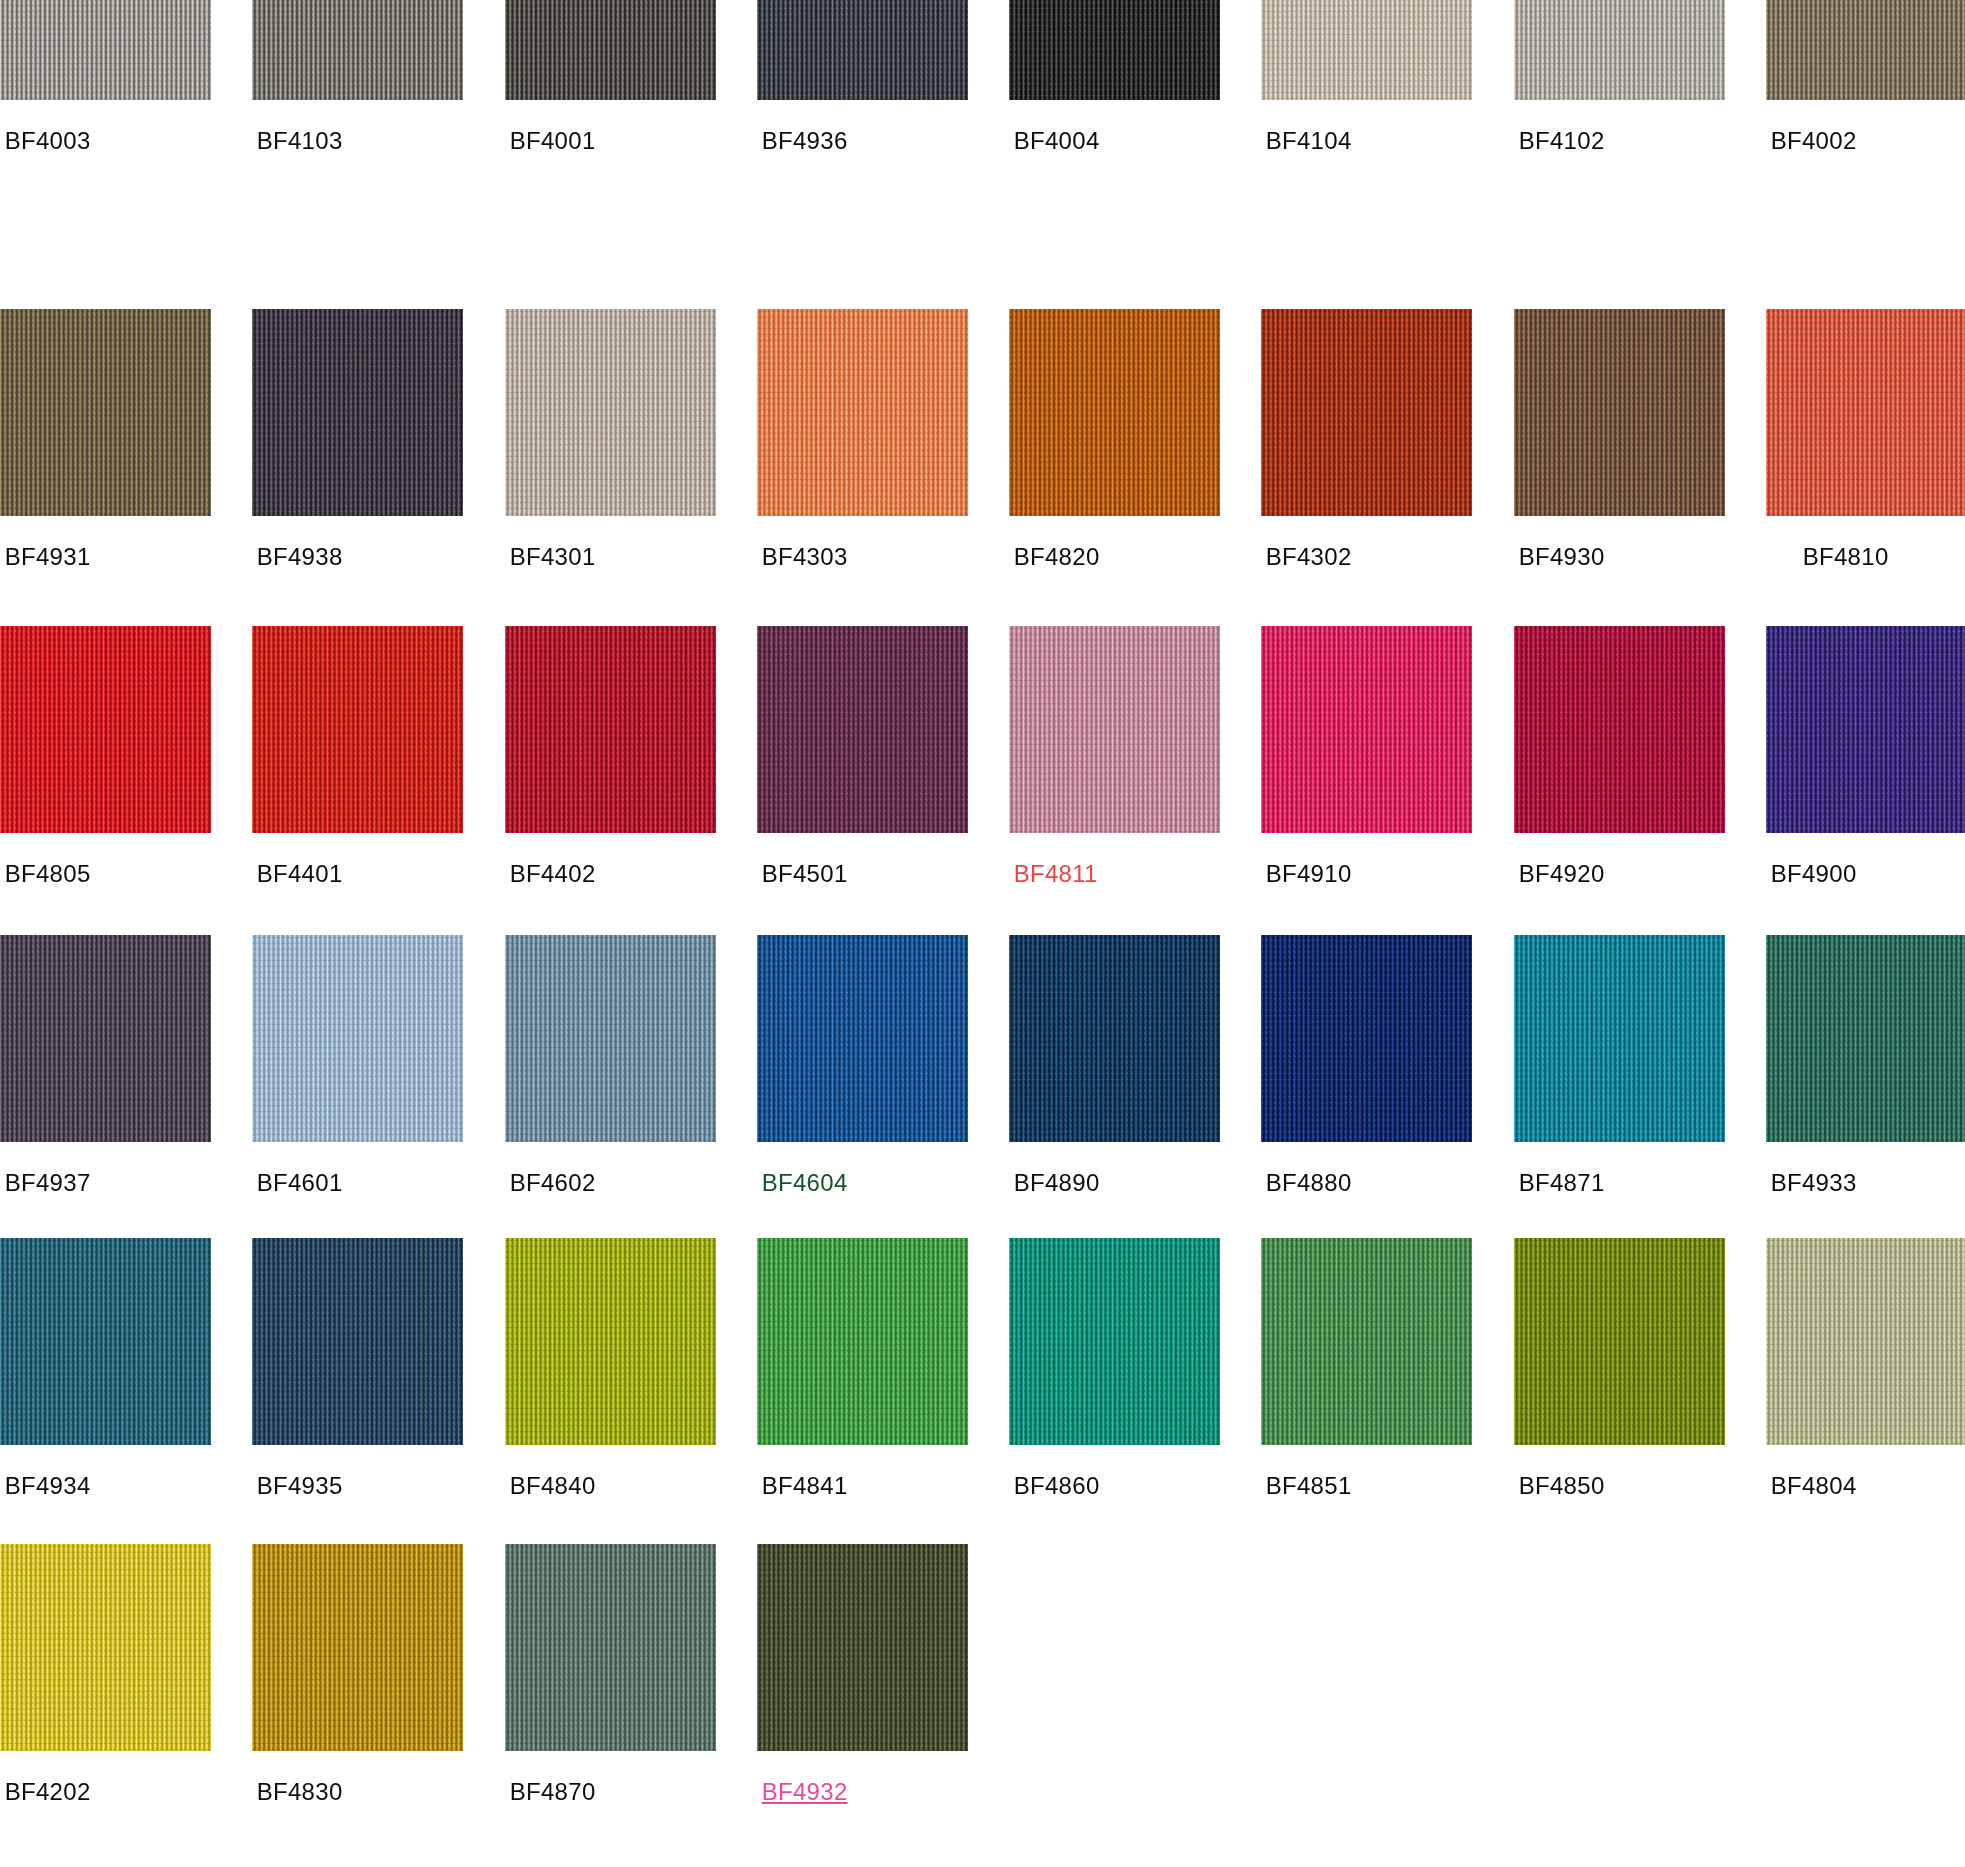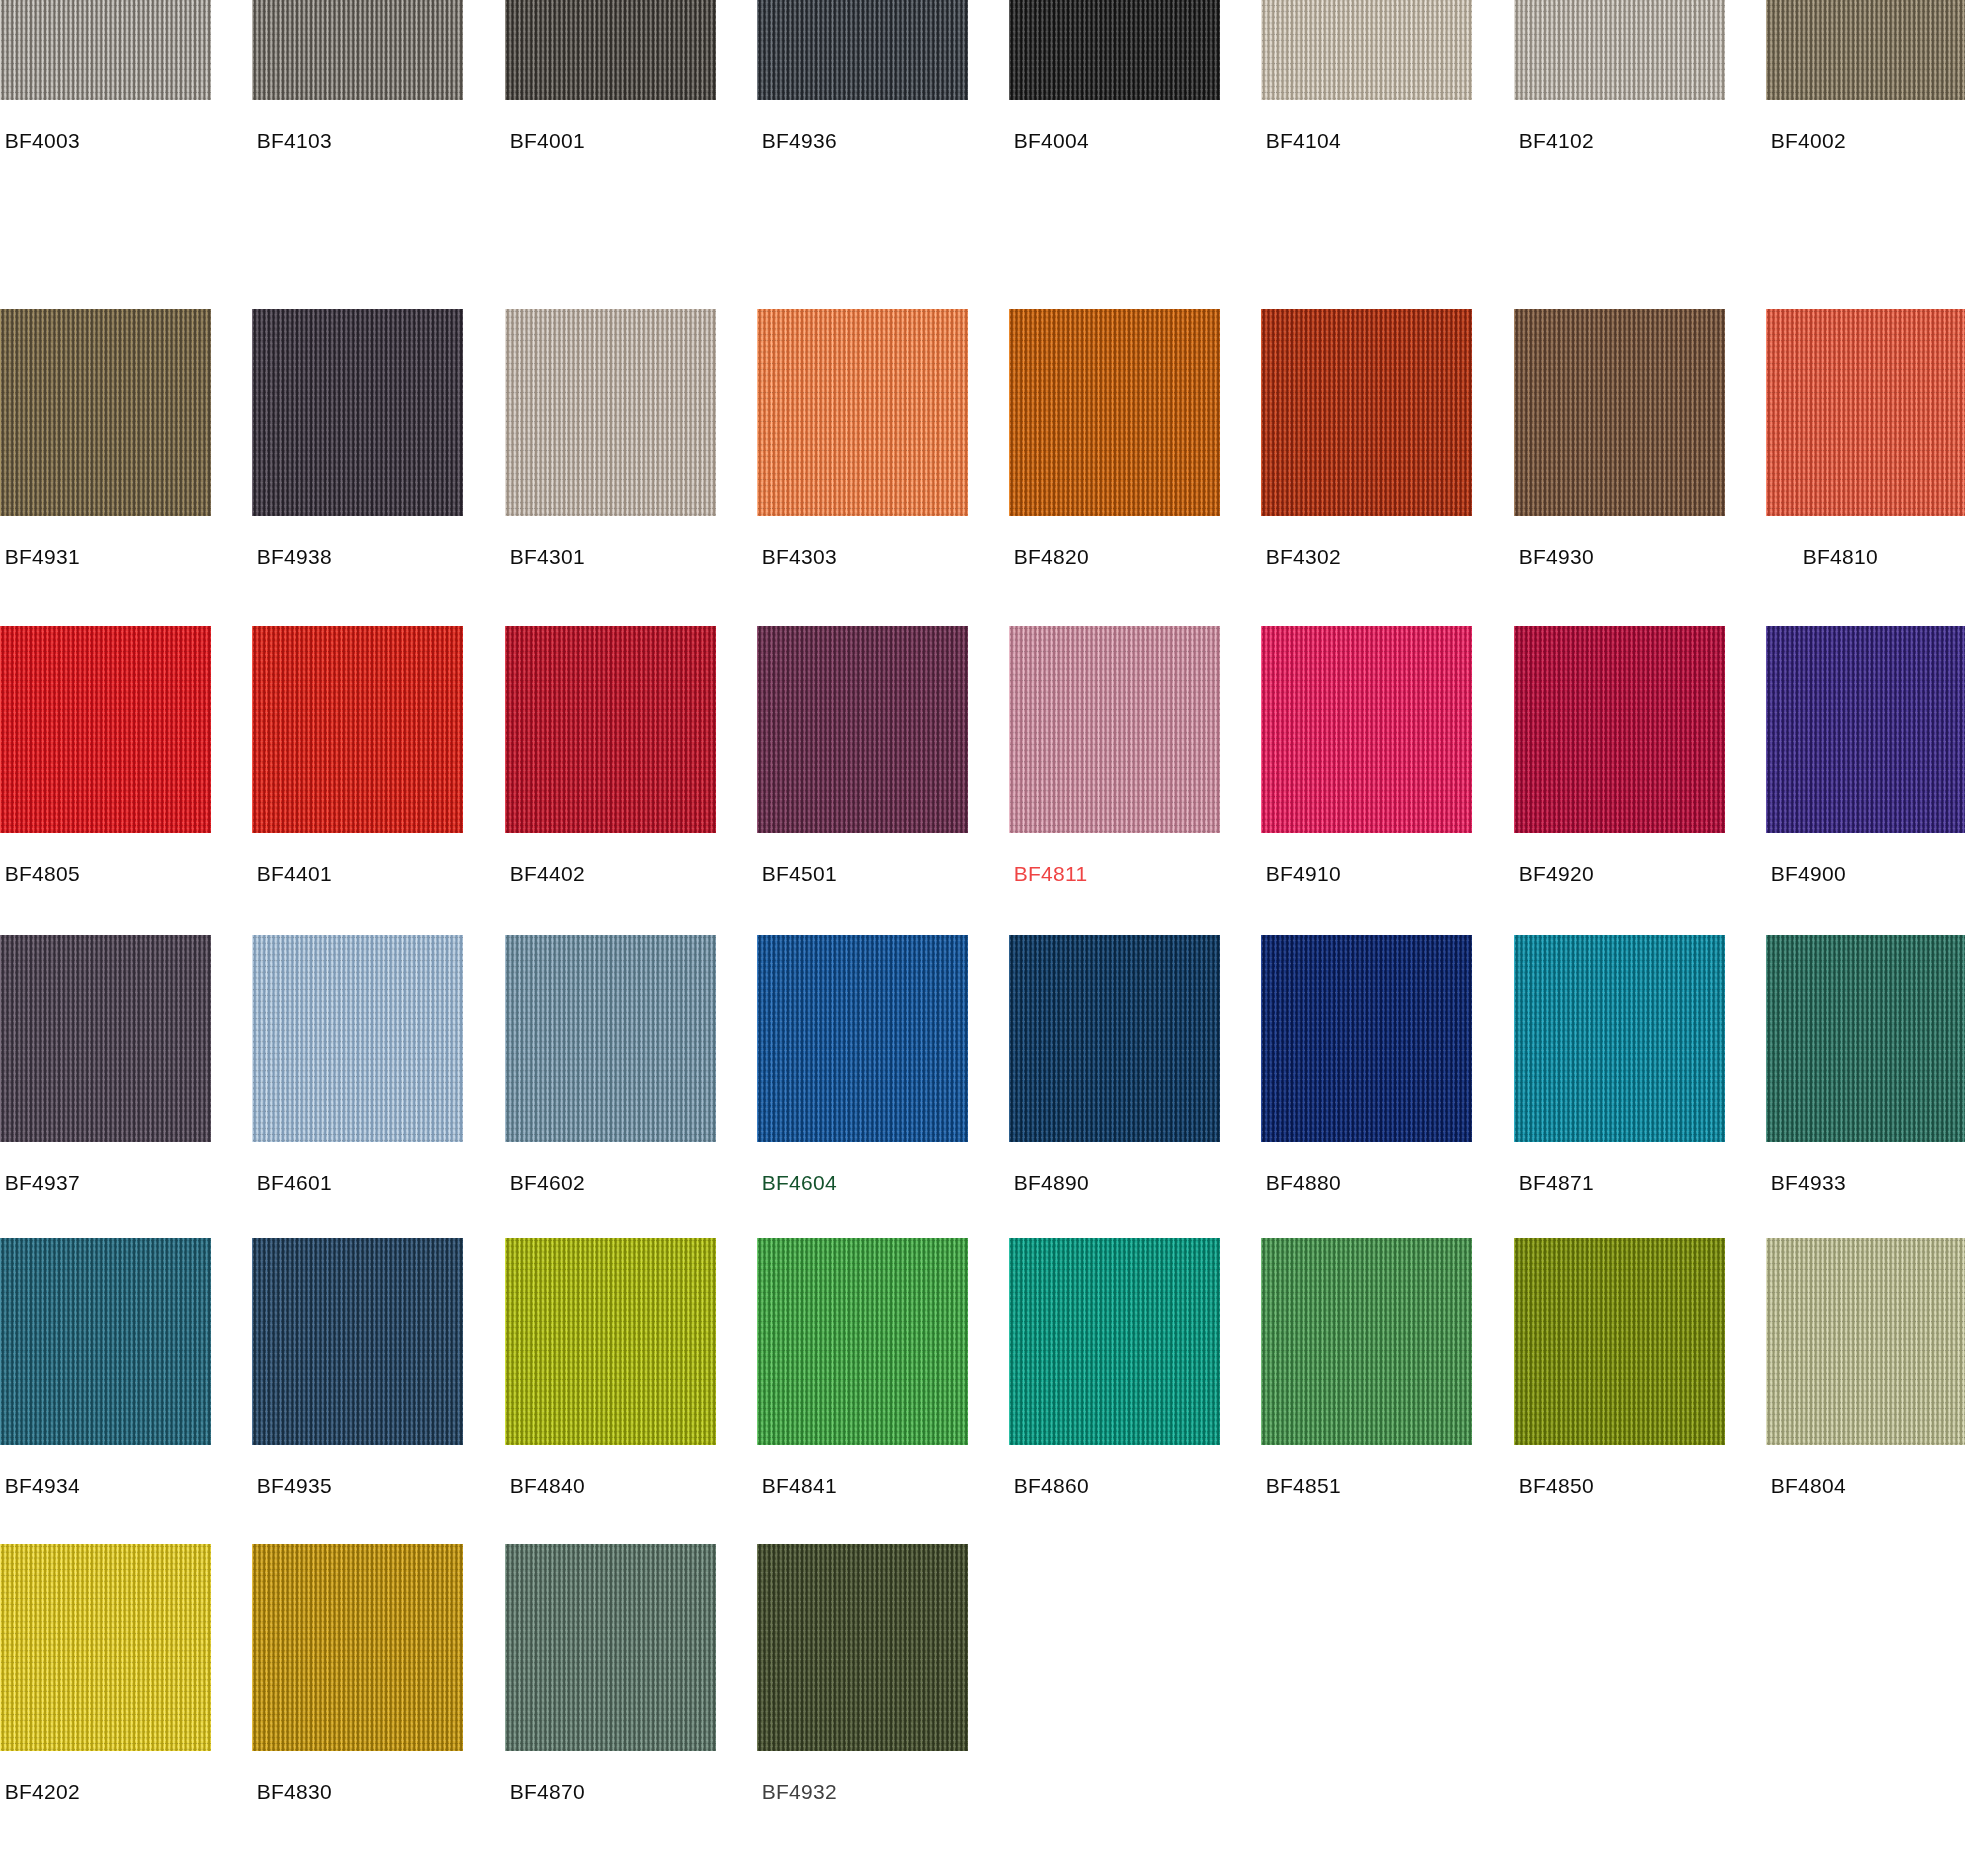--- a/index.html
+++ b/index.html
@@ -69,21 +69,21 @@
         rgba(255,255,255,0.07) 0px,
         rgba(255,255,255,0.07) 1.7px,
         rgba(0,0,0,0.07) 1.7px,
         rgba(0,0,0,0.07) 3.5px);
   }
 
   .swatch-label {
     position: absolute;
     left: 4.7px;
     top: 231px;
-    font-size: 21px;
+    font-size: 24px;
     line-height: 33px;
     letter-spacing: 0.3px;
     color: #0d0d0d;
     font-family: "Liberation Sans", "DejaVu Sans", sans-serif;
     font-weight: 400;
     white-space: nowrap;
   }
 </style>
 </head>
 <body>
@@ -267,17 +267,17 @@
       <div class="swatch-cell" style="left: 252px;">
         <div class="swatch-chip" style="background-color: rgb(199, 154, 20); background-image: repeating-linear-gradient(90deg, rgb(229, 187, 59) 0px, rgb(229, 187, 59) 1.2px, rgba(0, 0, 0, 0) 1.2px, rgba(0, 0, 0, 0) 2.3px, rgb(143, 109, 6) 2.3px, rgb(143, 109, 6) 3.5px, rgba(0, 0, 0, 0) 3.5px, rgba(0, 0, 0, 0) 4.7px), repeating-linear-gradient(0deg, rgba(255, 255, 255, 0.16) 0px, rgba(255, 255, 255, 0.16) 1.2px, rgba(0, 0, 0, 0) 1.2px, rgba(0, 0, 0, 0) 2.9px, rgba(0, 0, 0, 0.26) 2.9px, rgba(0, 0, 0, 0.26) 4.1px, rgba(0, 0, 0, 0) 4.1px, rgba(0, 0, 0, 0) 5.8px), repeating-linear-gradient(45deg, rgba(255, 255, 255, 0.06) 0px, rgba(255, 255, 255, 0.06) 1.7px, rgba(0, 0, 0, 0.06) 1.7px, rgba(0, 0, 0, 0.06) 3.5px); background-size: 4.7px 5.8px, 4.7px 5.8px, 5.2px 5.2px;"></div>
         <div class="swatch-label" style="color: rgb(13, 13, 13);">BF4830</div>
       </div>
       <div class="swatch-cell" style="left: 505px;">
         <div class="swatch-chip" style="background-color: rgb(101, 127, 114); background-image: repeating-linear-gradient(90deg, rgb(138, 163, 150) 0px, rgb(138, 163, 150) 1.2px, rgba(0, 0, 0, 0) 1.2px, rgba(0, 0, 0, 0) 2.3px, rgb(66, 86, 76) 2.3px, rgb(66, 86, 76) 3.5px, rgba(0, 0, 0, 0) 3.5px, rgba(0, 0, 0, 0) 4.7px), repeating-linear-gradient(0deg, rgba(255, 255, 255, 0.16) 0px, rgba(255, 255, 255, 0.16) 1.2px, rgba(0, 0, 0, 0) 1.2px, rgba(0, 0, 0, 0) 2.9px, rgba(0, 0, 0, 0.26) 2.9px, rgba(0, 0, 0, 0.26) 4.1px, rgba(0, 0, 0, 0) 4.1px, rgba(0, 0, 0, 0) 5.8px), repeating-linear-gradient(45deg, rgba(255, 255, 255, 0.06) 0px, rgba(255, 255, 255, 0.06) 1.7px, rgba(0, 0, 0, 0.06) 1.7px, rgba(0, 0, 0, 0.06) 3.5px); background-size: 4.7px 5.8px, 4.7px 5.8px, 5.2px 5.2px;"></div>
         <div class="swatch-label" style="color: rgb(13, 13, 13);">BF4870</div>
       </div>
       <div class="swatch-cell" style="left: 757px;">
         <div class="swatch-chip" style="background-color: rgb(74, 84, 52); background-image: repeating-linear-gradient(90deg, rgb(109, 120, 83) 0px, rgb(109, 120, 83) 1.2px, rgba(0, 0, 0, 0) 1.2px, rgba(0, 0, 0, 0) 2.3px, rgb(45, 53, 29) 2.3px, rgb(45, 53, 29) 3.5px, rgba(0, 0, 0, 0) 3.5px, rgba(0, 0, 0, 0) 4.7px), repeating-linear-gradient(0deg, rgba(255, 255, 255, 0.16) 0px, rgba(255, 255, 255, 0.16) 1.2px, rgba(0, 0, 0, 0) 1.2px, rgba(0, 0, 0, 0) 2.9px, rgba(0, 0, 0, 0.26) 2.9px, rgba(0, 0, 0, 0.26) 4.1px, rgba(0, 0, 0, 0) 4.1px, rgba(0, 0, 0, 0) 5.8px), repeating-linear-gradient(45deg, rgba(255, 255, 255, 0.06) 0px, rgba(255, 255, 255, 0.06) 1.7px, rgba(0, 0, 0, 0.06) 1.7px, rgba(0, 0, 0, 0.06) 3.5px); background-size: 4.7px 5.8px, 4.7px 5.8px, 5.2px 5.2px;"></div>
-        <div class="swatch-label" style="color: #404040;">BF4932</div>
+        <div class="swatch-label" style="color: #ec4899; text-decoration: underline;">BF4932</div>
       </div>
     </div>
   </div>
 
 
 </body></html>

